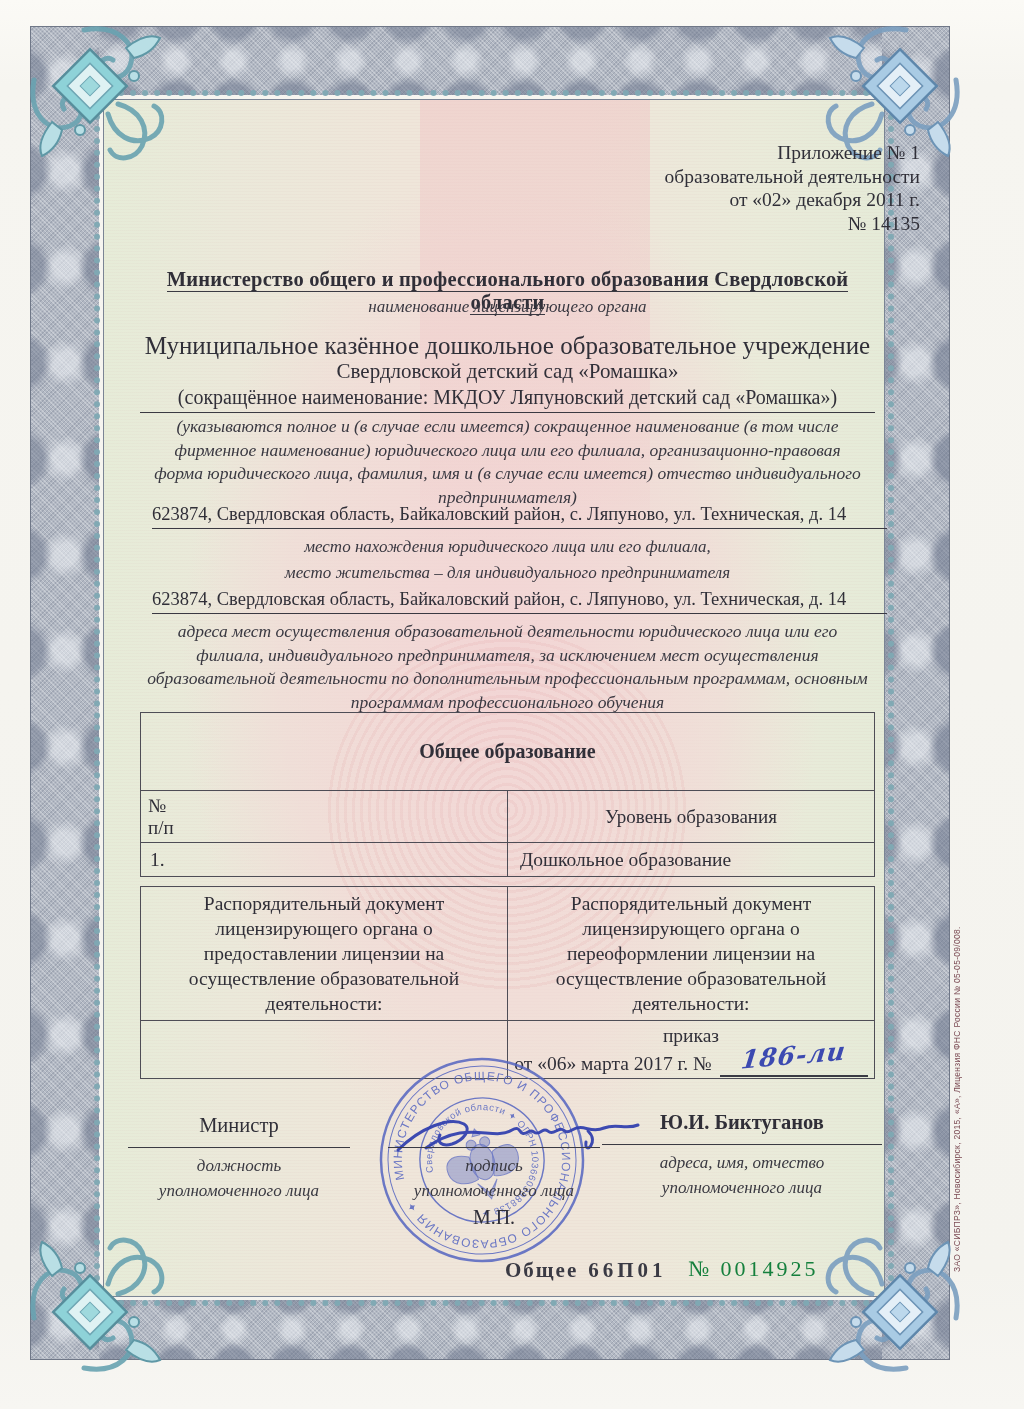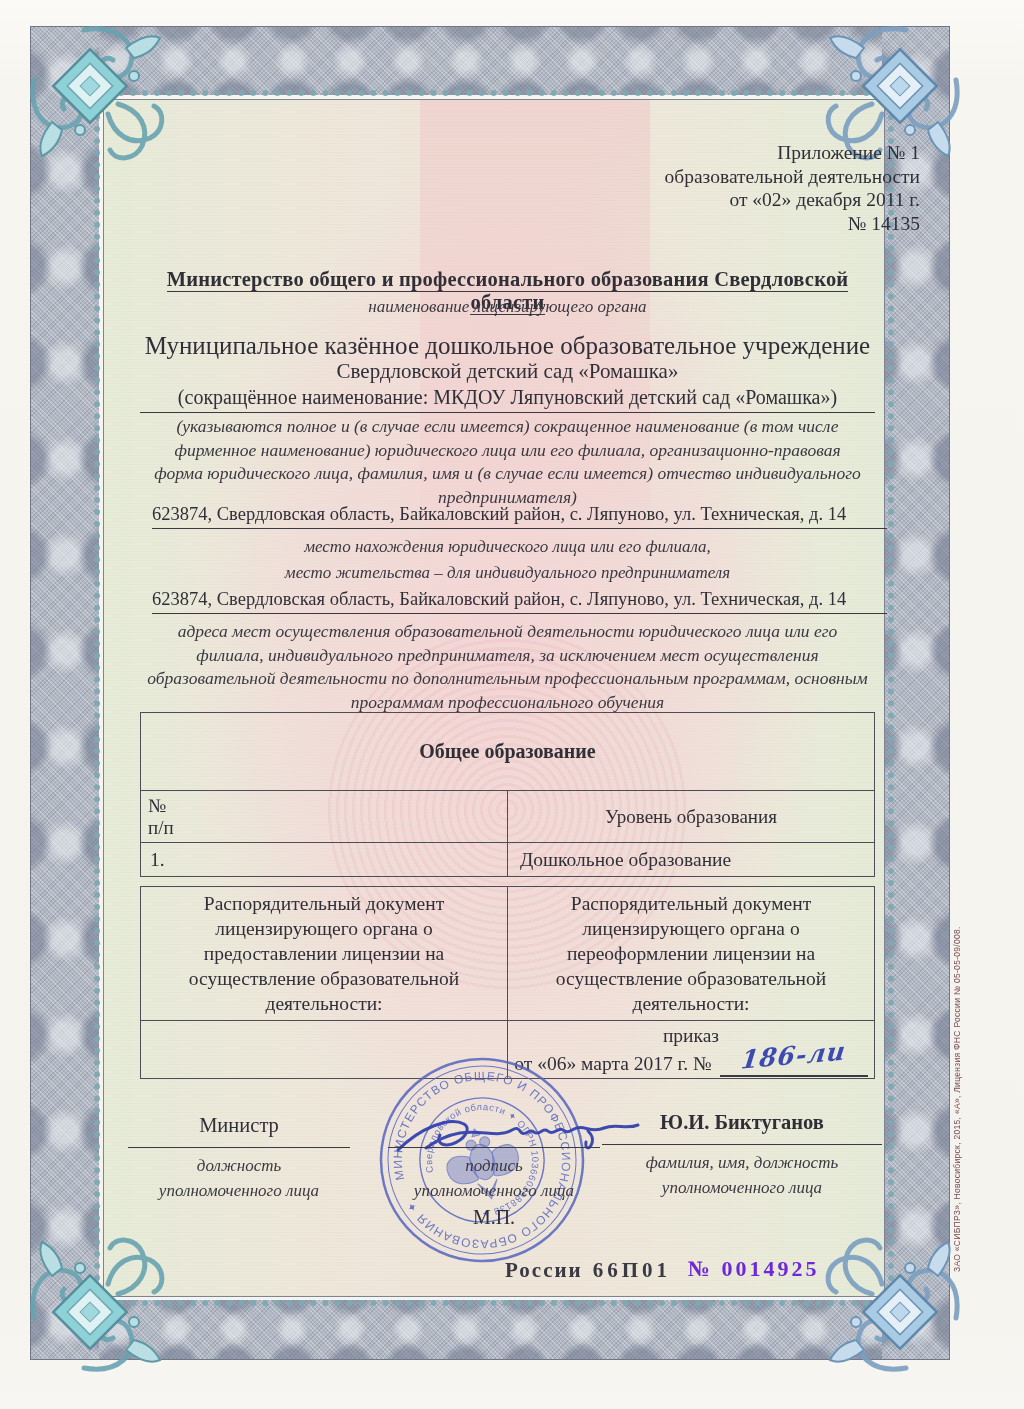--- a/index.html
+++ b/index.html
@@ -124,21 +124,21 @@
   .sig-name.bold{font-weight:600;}
   .sig-rule{border-top:1.5px solid #3a3a43;margin-top:3px;margin-bottom:5px;}
   .sig-cap{font-style:italic;font-size:17px;line-height:25px;color:#393841;}
   .mp{left:388px;top:1206px;width:212px;text-align:center;font-size:20px;}
   
   .stamp{position:absolute;left:370px;top:1048px;width:224px;height:224px;opacity:.85;}
   .autograph{position:absolute;left:392px;top:1098px;width:252px;height:66px;}
   
   .series{left:505px;top:1258px;font-size:21px;font-weight:700;letter-spacing:2px;color:#3a3a44;}
   .series .val{margin-left:10px;letter-spacing:4px;}
-  .form-number{left:688px;top:1256px;font-size:22px;font-weight:700;letter-spacing:3px;color:#6d28d9;}
+  .form-number{left:688px;top:1256px;font-size:22px;font-weight:400;letter-spacing:3px;color:#15803d;}
   .printer-note{
     left:808px;top:1114px;width:302px;height:14px;
     transform:rotate(-90deg);transform-origin:center;
     font-family:"Liberation Sans",sans-serif;font-size:8.5px;color:#7c4c55;
     letter-spacing:.3px;text-align:center;white-space:nowrap;
   }
 </style>
 </head>
 <body>
 
@@ -338,23 +338,23 @@
 </div>
 <div class="sig-col sig-center">
   <div class="sig-name">&nbsp;</div>
   <div class="sig-rule"></div>
   <div class="sig-cap">подпись</div>
   <div class="sig-cap">уполномоченного лица</div>
 </div>
 <div class="sig-col sig-right">
   <div class="sig-name bold">Ю.И. Биктуганов</div>
   <div class="sig-rule"></div>
-  <div class="sig-cap">фамилия, имя, должность</div>
+  <div class="sig-cap">адреса, имя, отчество</div>
   <div class="sig-cap">уполномоченного лица</div>
 </div>
 <div class="abs mp">М.П.</div>
 
 <div class="abs series">
-  <span>России</span><span class="val">66П01</span>
+  <span>Общее</span><span class="val">66П01</span>
 </div>
 <div class="abs form-number">№ 0014925</div>
 
 <div class="abs printer-note">ЗАО «СИБПРЗ», Новосибирск, 2015, «А», Лицензия ФНС России № 05-05-09/008.</div>
 
 </body></html>

